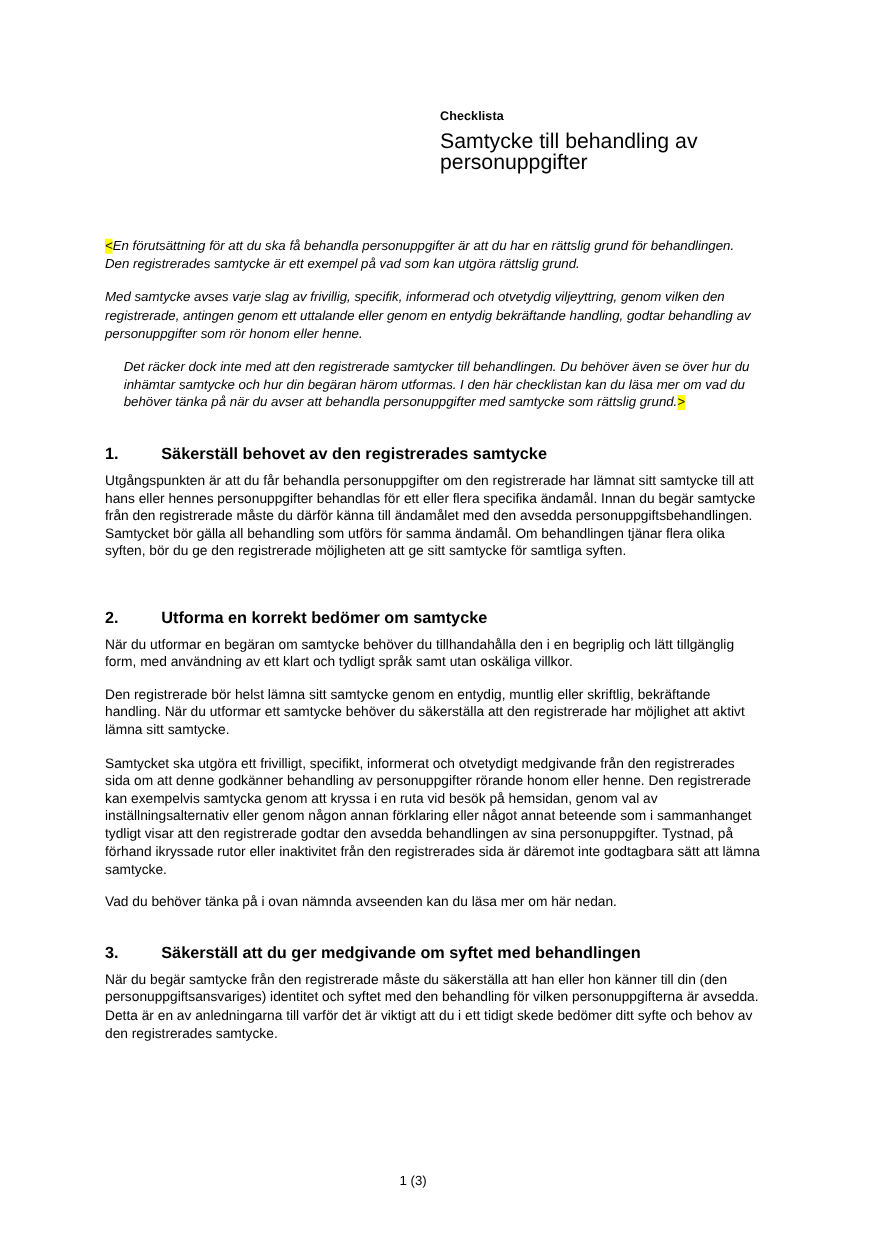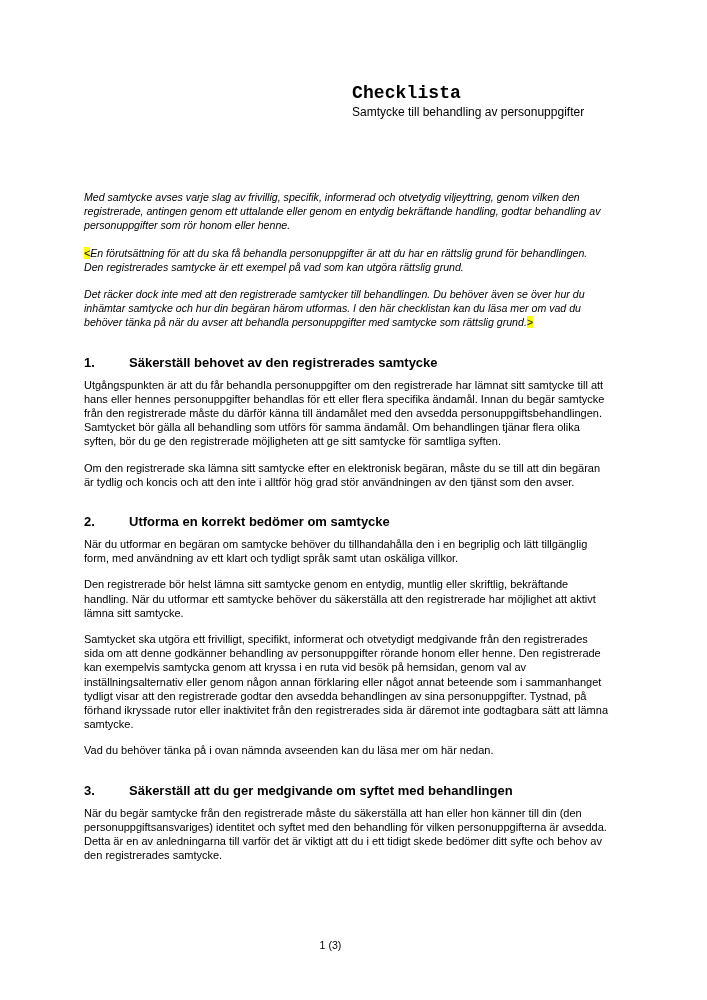--- a/index.html
+++ b/index.html
@@ -25,29 +25,28 @@
   }
 
   
   .doc-header {
     position: absolute;
     left: 352px;
     top: 84px;
     width: 260px;
   }
   .doc-title {
-    font-size: 18px;
+    font-size: 10px;
     font-weight: bold;
     line-height: 19px;
     letter-spacing: 0.1px;
     margin: 0 0 1px 0;
-    font-family: Liberation Mono, monospace;
   }
   .doc-subtitle {
-    font-size: 12px;
+    font-size: 17px;
     font-weight: normal;
     line-height: 17px;
     margin: 0;
   }
 
   
   .body-col {
     position: absolute;
     left: 84px;
     top: 190px;
@@ -57,20 +56,21 @@
   .intro {
     font-style: italic;
     font-size: 10.6px;
     line-height: 14.2px;
   }
   .intro p {
     margin: 0 0 13px 0;
   }
   .intro p:last-child {
     margin-bottom: 0;
+    margin-left: 15px;
   }
   .hl {
     background: #ffff00;
   }
 
   h2.section-heading {
     font-size: 13px;
     font-weight: bold;
     line-height: 17px;
     margin: 0;
@@ -113,34 +113,33 @@
 <div class="page">
 
   <div class="doc-header">
     <div class="doc-title">Checklista</div>
     <div class="doc-subtitle">Samtycke till behandling av personuppgifter</div>
   </div>
 
   <div class="body-col">
 
     <div class="intro">
+      <p><span class="hl">&lt;</span><span>En förutsättning för att du ska få behandla personuppgifter är att du har en rättslig grund för behandlingen. Den registrerades samtycke är ett exempel på vad som kan utgöra rättslig grund.</span></p>
       <p>Med samtycke avses varje slag av frivillig, specifik, informerad och otvetydig viljeyttring, genom vilken den registrerade, antingen genom ett uttalande eller genom en entydig bekräftande handling, godtar behandling av personuppgifter som rör honom eller henne.</p>
-      <p><span class="hl">&lt;</span><span>En förutsättning för att du ska få behandla personuppgifter är att du har en rättslig grund för behandlingen. Den registrerades samtycke är ett exempel på vad som kan utgöra rättslig grund.</span></p>
       <p><span>Det räcker dock inte med att den registrerade samtycker till behandlingen. Du behöver även se över hur du inhämtar samtycke och hur din begäran härom utformas. I den här checklistan kan du läsa mer om vad du behöver tänka på när du avser att behandla personuppgifter med samtycke som rättslig grund.</span><span class="hl">&gt;</span></p>
     </div>
 
     <div class="spacer-before-h2"></div>
     <h2 class="section-heading">
       <span class="sec-num">1.</span>
       <span class="sec-text">Säkerställ behovet av den registrerades samtycke</span>
     </h2>
     <div class="spacer-after-h2"></div>
     <p class="body-text">Utgångspunkten är att du får behandla personuppgifter om den registrerade har lämnat sitt samtycke till att hans eller hennes personuppgifter behandlas för ett eller flera specifika ändamål. Innan du begär samtycke från den registrerade måste du därför känna till ändamålet med den avsedda personuppgiftsbehandlingen. Samtycket bör gälla all behandling som utförs för samma ändamål. Om behandlingen tjänar flera olika syften, bör du ge den registrerade möjligheten att ge sitt samtycke för samtliga syften.</p>
     <div class="spacer-para"></div>
-    <p class="body-text">Om den registrerade ska lämna sitt samtycke efter en elektronisk begäran, måste du se till att din begäran är tydlig och koncis och att den inte i alltför hög grad stör användningen av den tjänst som den avser.</p>
 
     <div class="spacer-before-h2"></div>
     <h2 class="section-heading">
       <span class="sec-num">2.</span>
       <span class="sec-text">Utforma en korrekt bedömer om samtycke</span>
     </h2>
     <div class="spacer-after-h2"></div>
     <p class="body-text">När du utformar en begäran om samtycke behöver du tillhandahålla den i en begriplig och lätt tillgänglig form, med användning av ett klart och tydligt språk samt utan oskäliga villkor.</p>
     <div class="spacer-para"></div>
     <p class="body-text">Den registrerade bör helst lämna sitt samtycke genom en entydig, muntlig eller skriftlig, bekräftande handling. När du utformar ett samtycke behöver du säkerställa att den registrerade har möjlighet att aktivt lämna sitt samtycke.</p>

